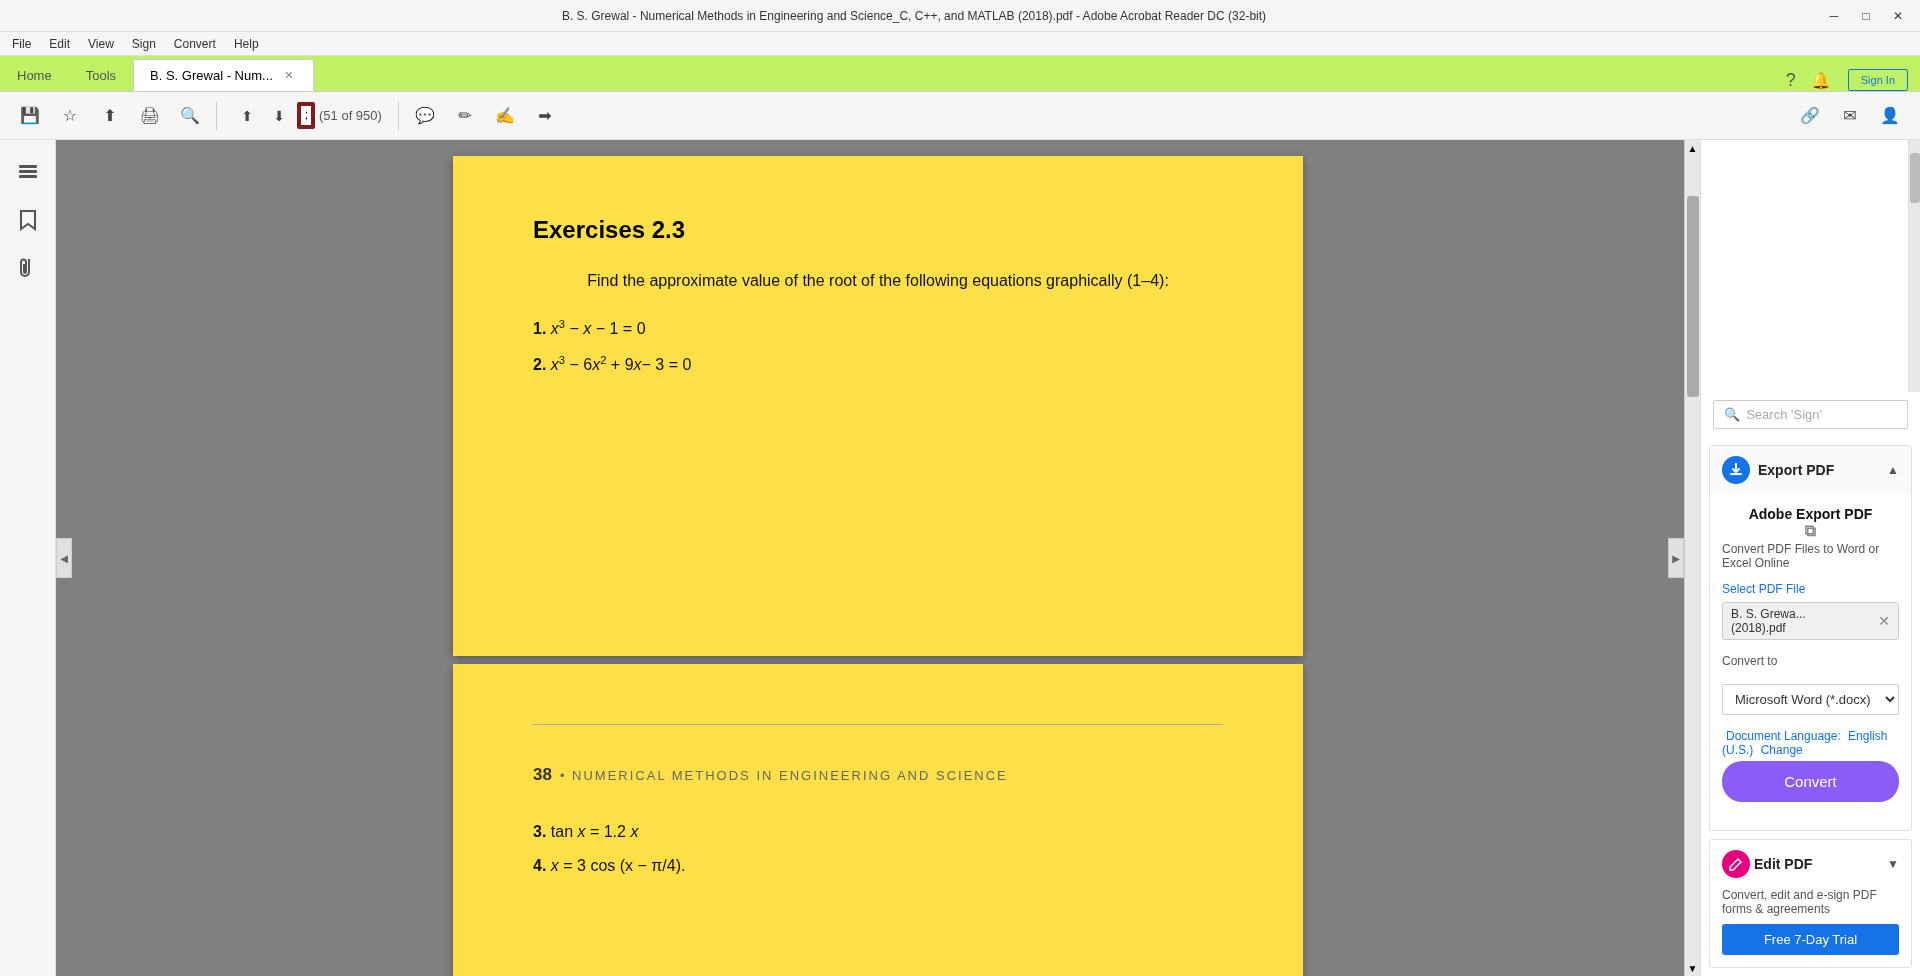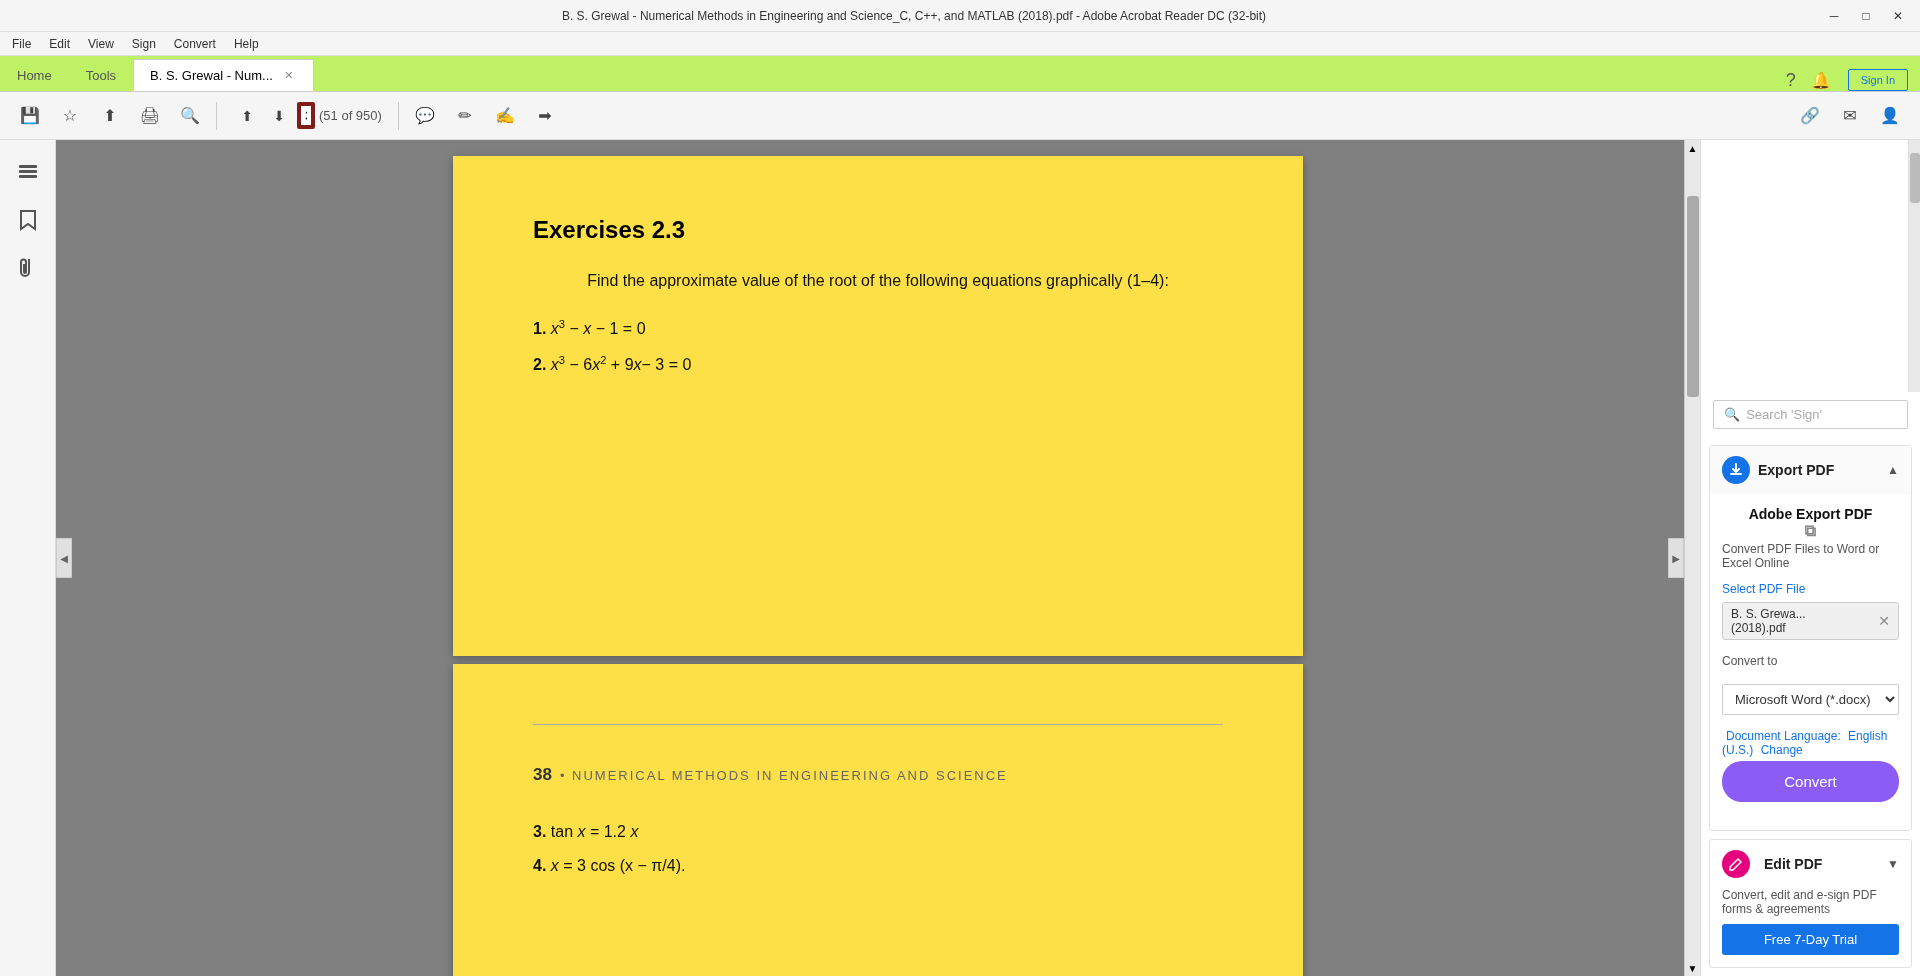--- a/index.html
+++ b/index.html
@@ -400,21 +400,21 @@
     .edit-header {
       display: flex;
       align-items: center;
       justify-content: space-between;
       padding: 10px 12px;
       cursor: pointer;
     }
     .edit-header-left {
       display: flex;
       align-items: center;
-      gap: 14px;
+      gap: 4px;
       font-size: 14px;
       font-weight: bold;
       color: #222;
     }
     .edit-icon {
       width: 28px; height: 28px;
       background: #e6007e;
       border-radius: 50%;
       display: flex; align-items: center; justify-content: center;
       color: white;

